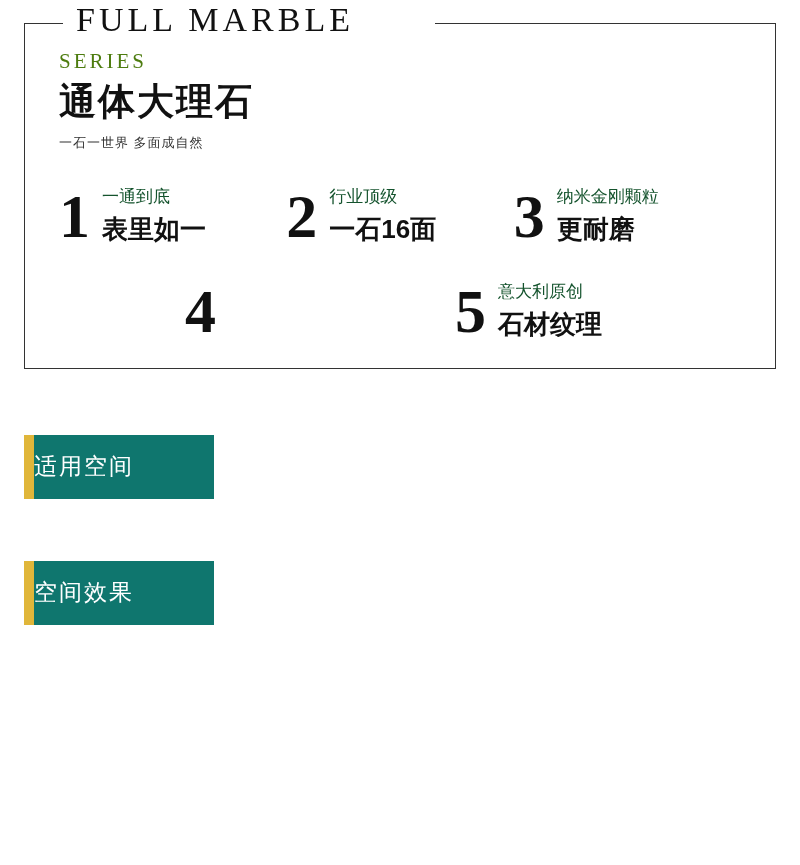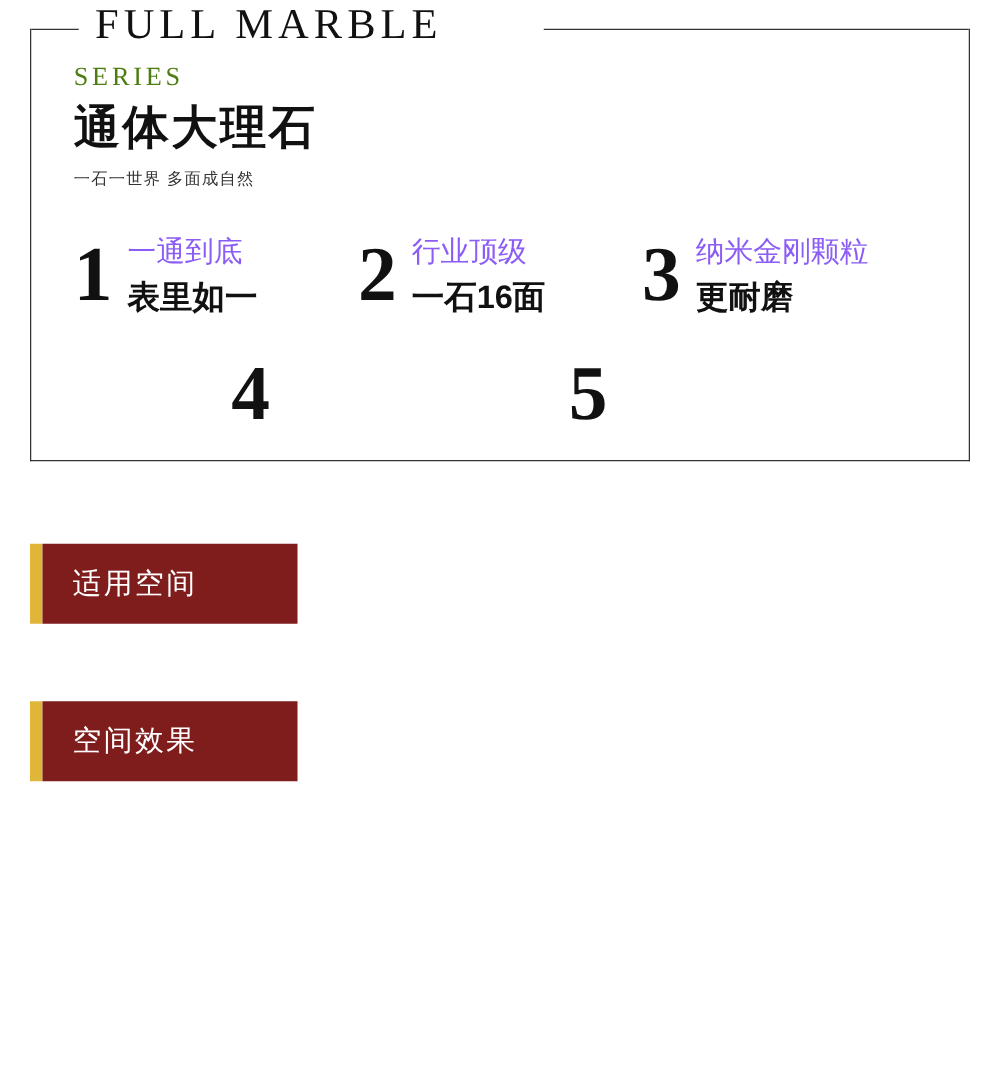--- a/index.html
+++ b/index.html
@@ -98,22 +98,22 @@
   .f-num {
     font-family: "Liberation Serif", serif;
     font-size: 62px;
     font-weight: 700;
     line-height: 0.85;
     color: #111;
     margin-right: 12px;
   }
   .f-text { line-height: 1.35; }
   .f-top {
-    font-size: 23px;
-    color: #8b5cf6;
+    font-size: 17px;
+    color: #14532d;
     font-weight: 400;
   }
   .f-bottom {
     font-size: 26px;
     color: #111;
     font-weight: 700;
     margin-top: 3px;
   }
 
   
@@ -121,25 +121,24 @@
     display: flex;
     align-items: stretch;
     margin: 0 0 0 24px;
     height: 64px;
   }
   .sec-bar {
     width: 10px;
     background: #e0b63a;
   }
   .sec-box {
-    width: 204px;
-    background: #7f1d1d;
+    width: 180px;
+    background: #0f766e;
     display: flex;
     align-items: center;
-    padding-left: 24px;
     box-sizing: border-box;
   }
   .sec-label {
     color: #ffffff;
     font-size: 23px;
     letter-spacing: 2px;
   }
 
   .applicable-wrap { margin-top: 66px; }
   .effect-wrap { margin-top: 62px; }
@@ -189,20 +188,24 @@
           </div>
         </div>
       </div>
 
       <div class="feature-row row2">
         <div class="feature">
           <div class="f-num">4</div>
         </div>
         <div class="feature">
           <div class="f-num">5</div>
+          <div class="f-text">
+            <div class="f-top">意大利原创</div>
+            <div class="f-bottom">石材纹理</div>
+          </div>
         </div>
       </div>
     </div>
   </div>
 </div>
 
 <div class="applicable-wrap">
   <div class="section-head">
     <div class="sec-bar"></div>
     <div class="sec-box">

